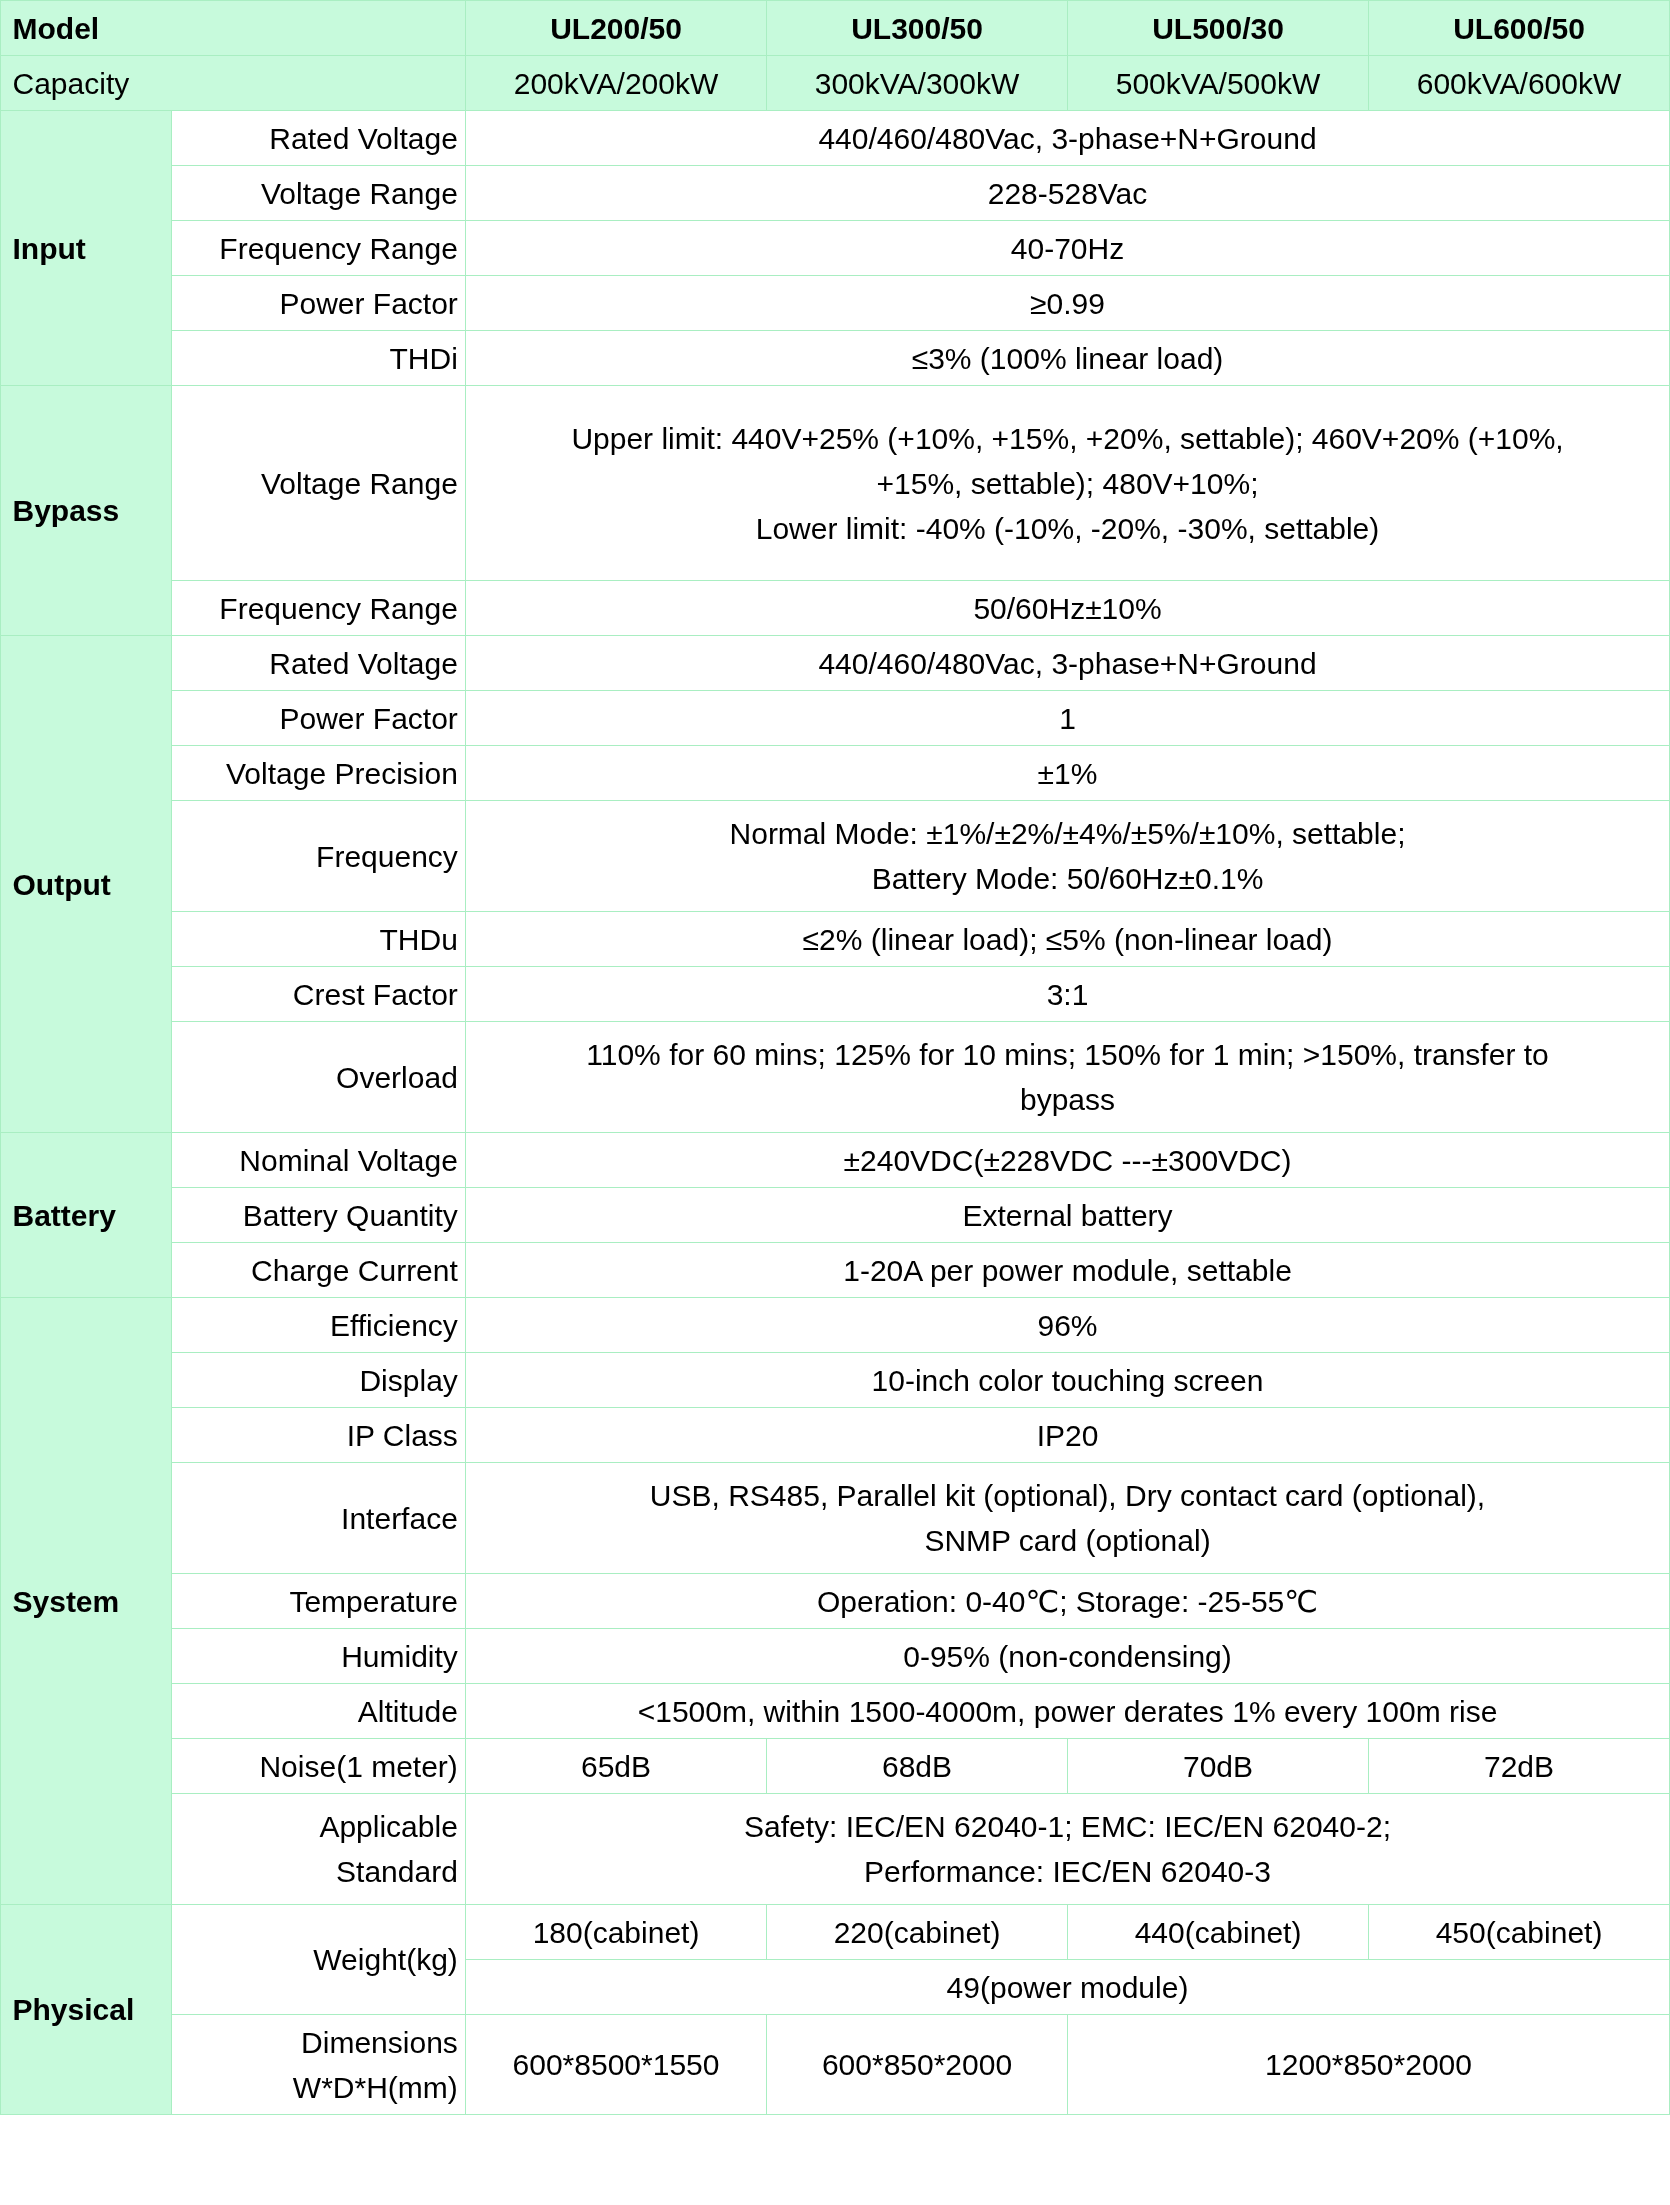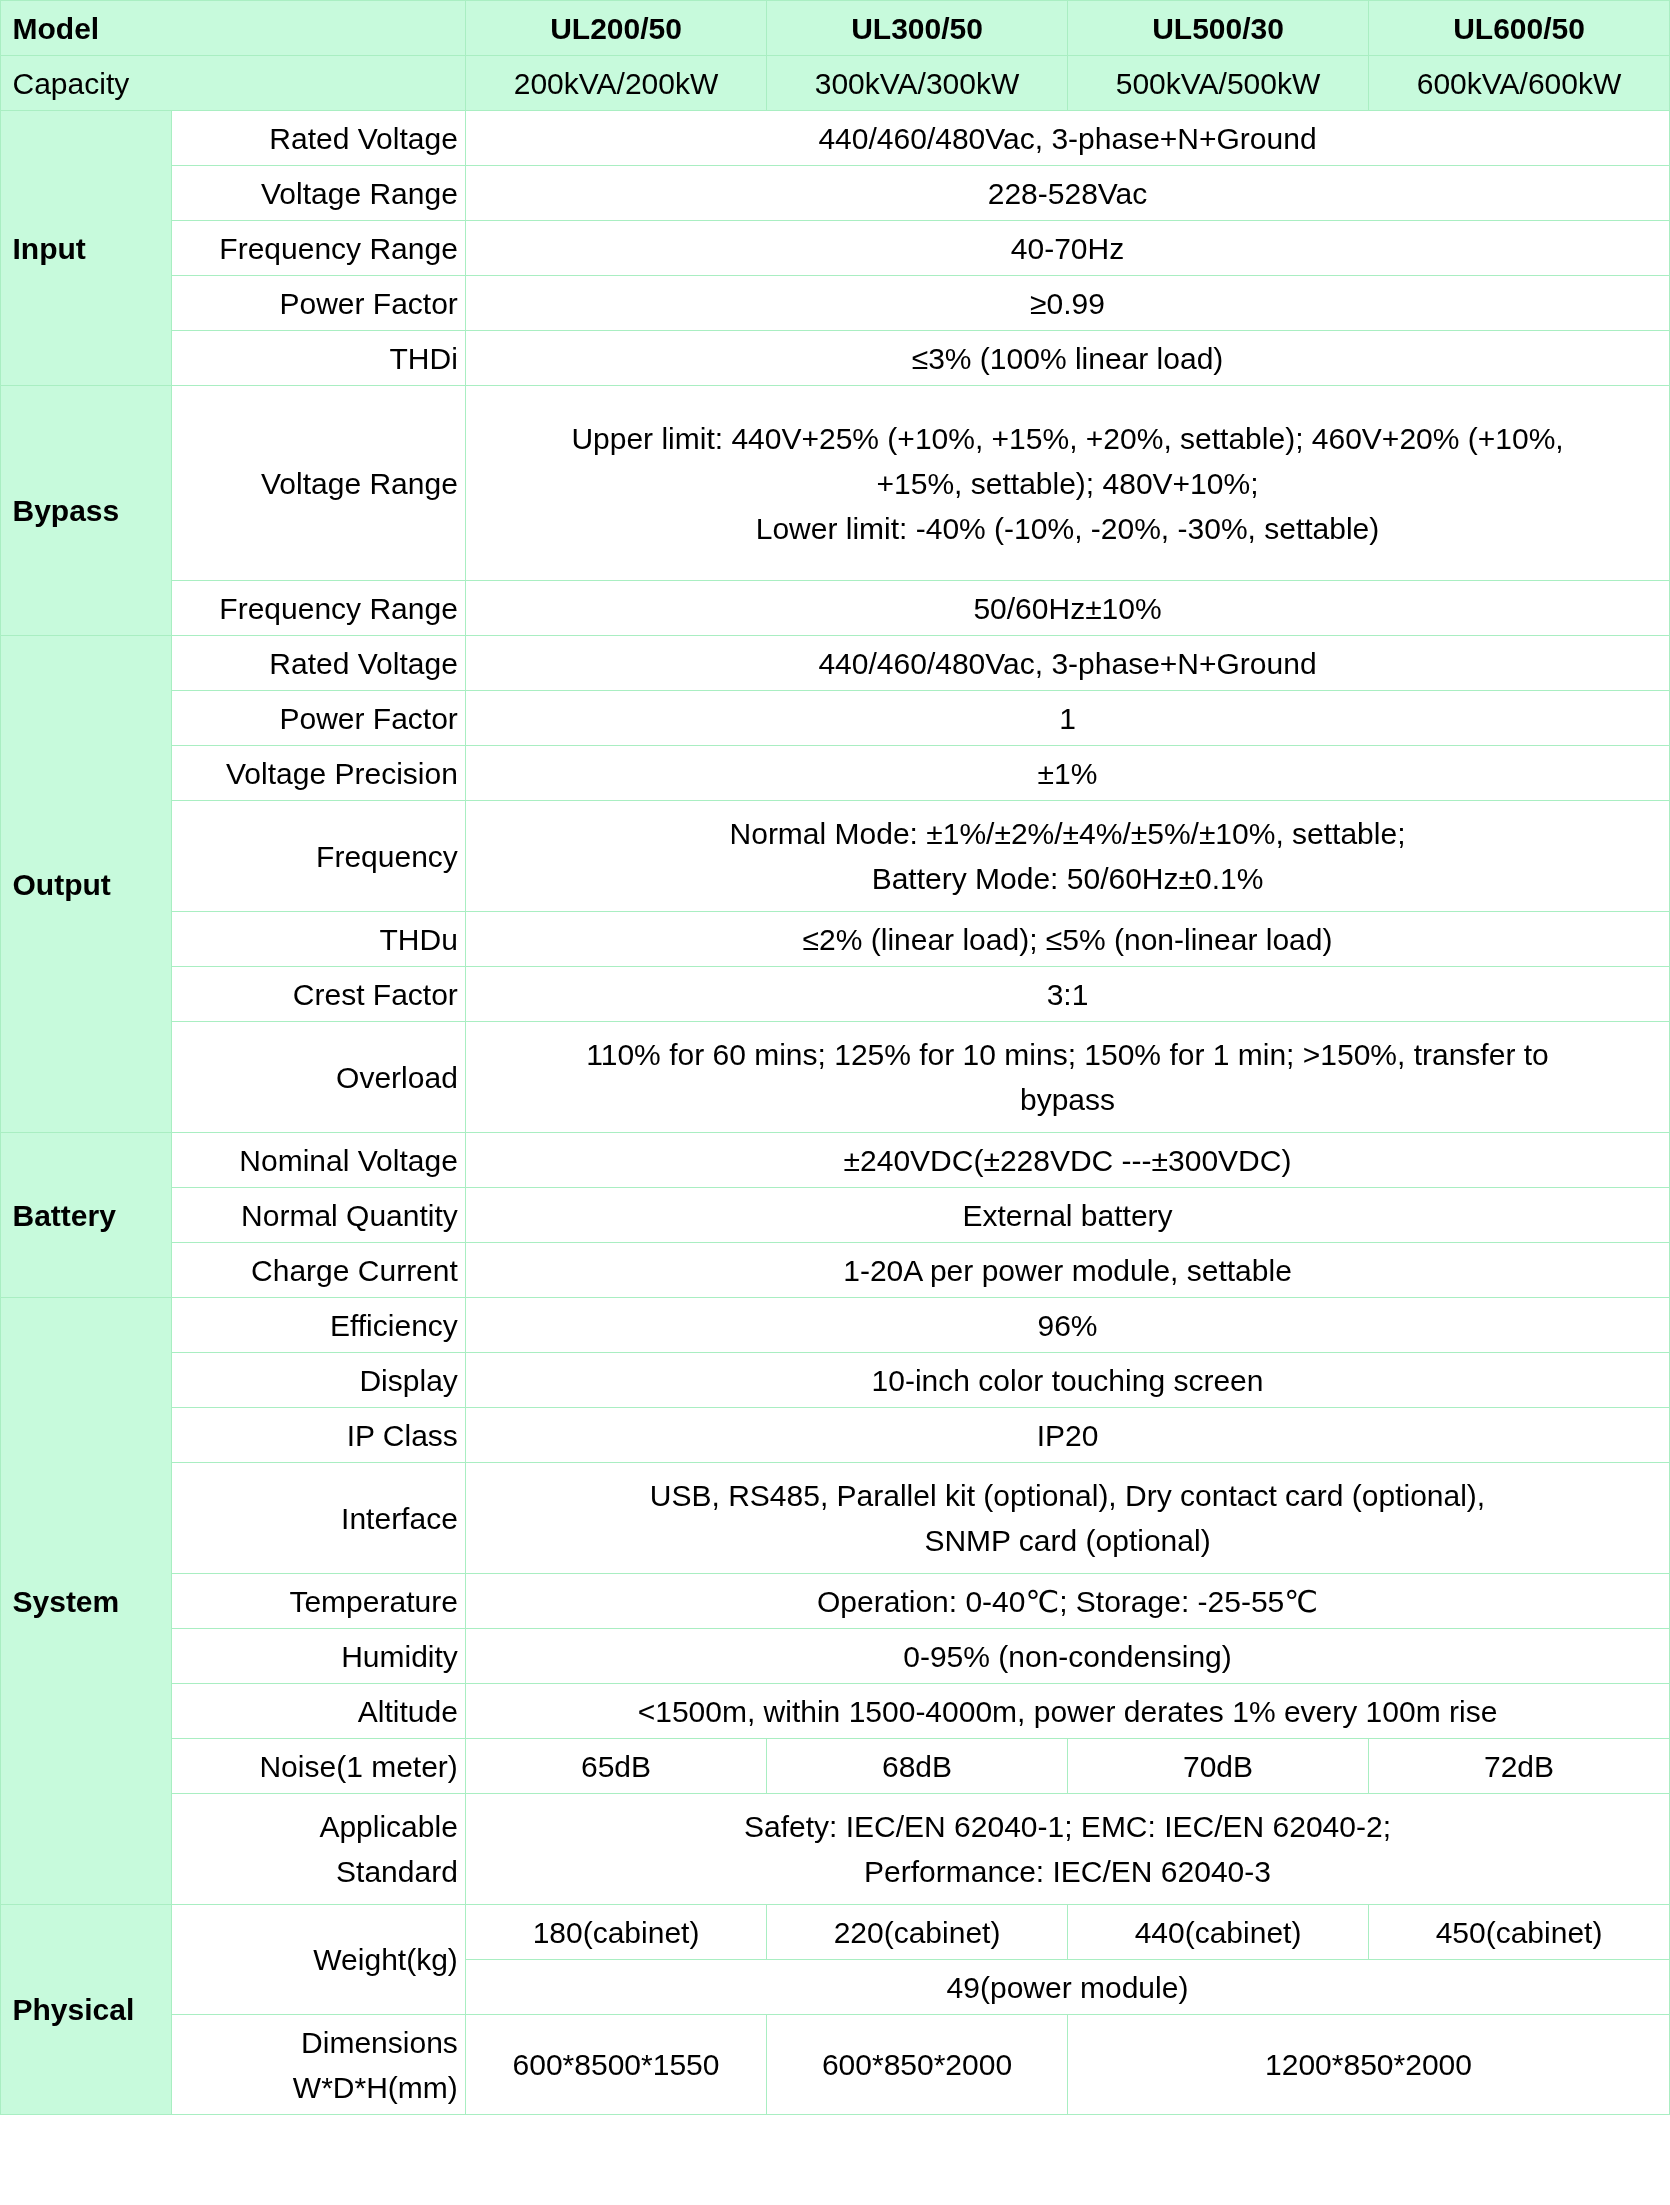--- a/index.html
+++ b/index.html
@@ -127,21 +127,21 @@
         <td colspan="4" class="v">110% for 60 mins; 125% for 10 mins; 150% for 1 min; &gt;150%, transfer to
 bypass</td>
       </tr>
 
       <tr class="h1">
         <td rowspan="3" class="g b left">Battery</td>
         <td class="p">Nominal Voltage</td>
         <td colspan="4" class="v">±240VDC(±228VDC ---±300VDC)</td>
       </tr>
       <tr class="h1">
-        <td class="p">Normal Quantity</td>
+        <td class="p">Battery Quantity</td>
         <td colspan="4" class="v">External battery</td>
       </tr>
       <tr class="h1">
         <td class="p">Charge Current</td>
         <td colspan="4" class="v">1-20A per power module, settable</td>
       </tr>
 
       <tr class="h1">
         <td rowspan="9" class="g b left">System</td>
         <td class="p">Efficiency</td>

